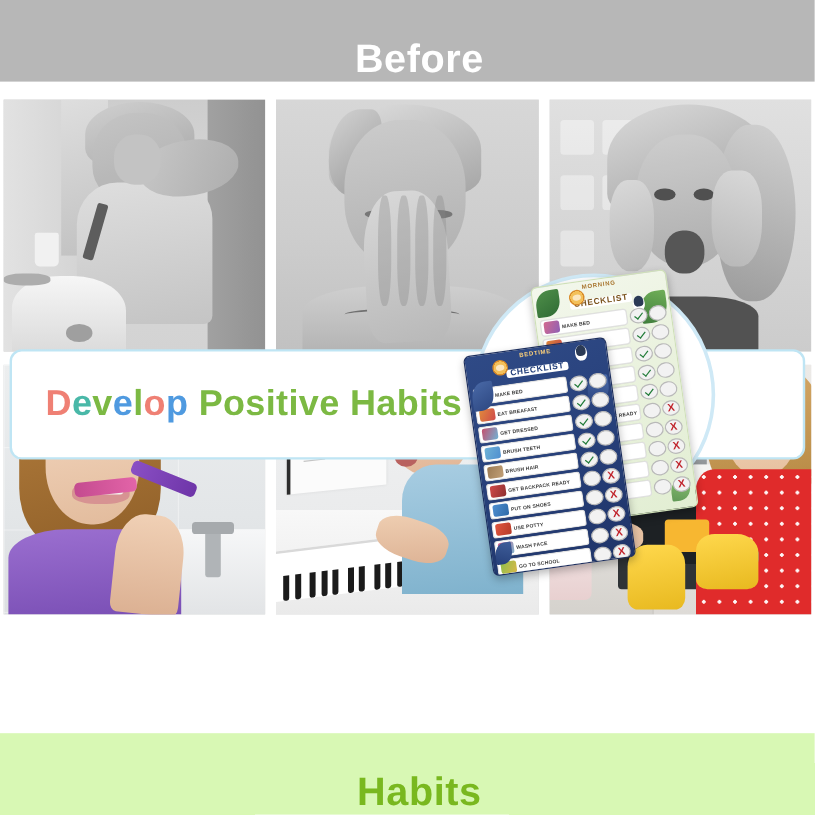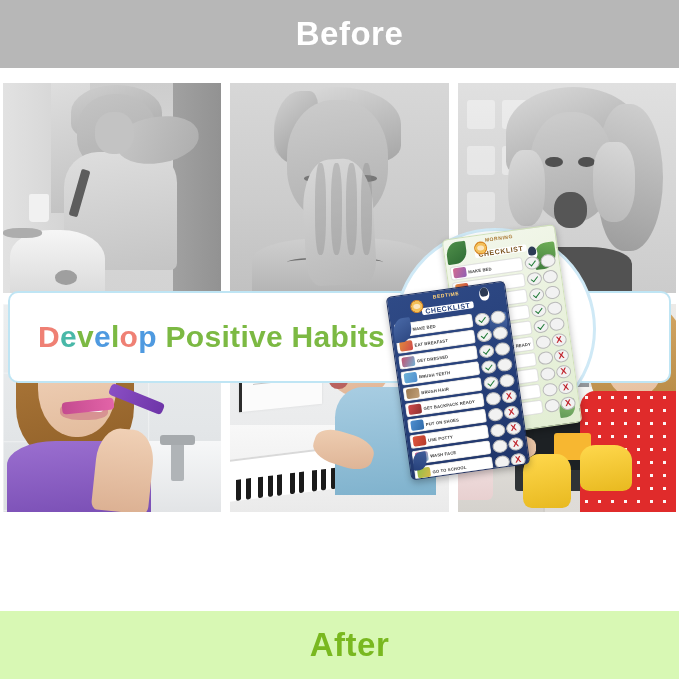--- a/index.html
+++ b/index.html
@@ -14,21 +14,21 @@
   }
 
   #page { position: relative; width: 679px; height: 679px; background:#fff; }
 
   
   .banner {
     position: absolute;
     left: 0;
     width: 679px;
     display: flex;
-    align-items: center;
+    align-items: flex-end;
     justify-content: center;
     font-weight: 700;
     letter-spacing: 0.5px;
     padding-left: 20px;
   }
   .banner-before {
     top: 0; height: 68px;
     background: #b7b7b7;
     color: #ffffff;
     font-size: 33px;
@@ -686,16 +686,16 @@
     </div>
   </div>
 
   <div class="mid-banner" style="border-color: rgb(191, 229, 244);">
     <div class="headline">
       <span id="word-develop"><span style="color: rgb(239, 128, 116);">D</span><span style="color: rgb(73, 184, 168);">e</span><span style="color: rgb(124, 185, 67);">v</span><span style="color: rgb(79, 154, 224);">e</span><span style="color: rgb(124, 185, 67);">l</span><span style="color: rgb(239, 128, 116);">o</span><span style="color: rgb(79, 154, 224);">p</span></span><span>&nbsp;</span><span id="word-habits" style="color: rgb(124, 185, 67);">Positive Habits</span>
     </div>
   </div>
 
   <div class="banner banner-after" style="background: rgb(216, 248, 180); color: rgb(121, 184, 31);">
-    <span>After</span>
+    <span>Habits</span>
   </div>
 
 </div>
 
 </body></html>

